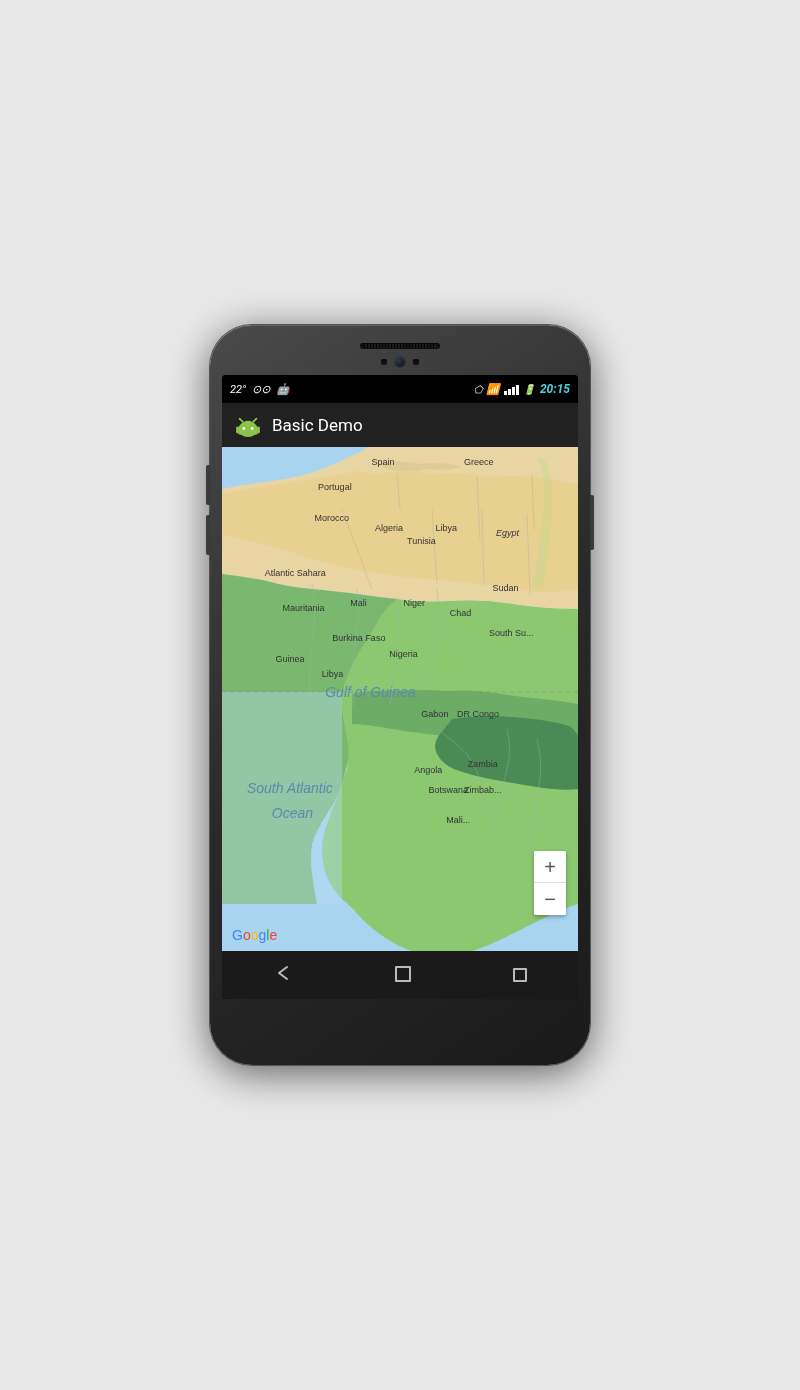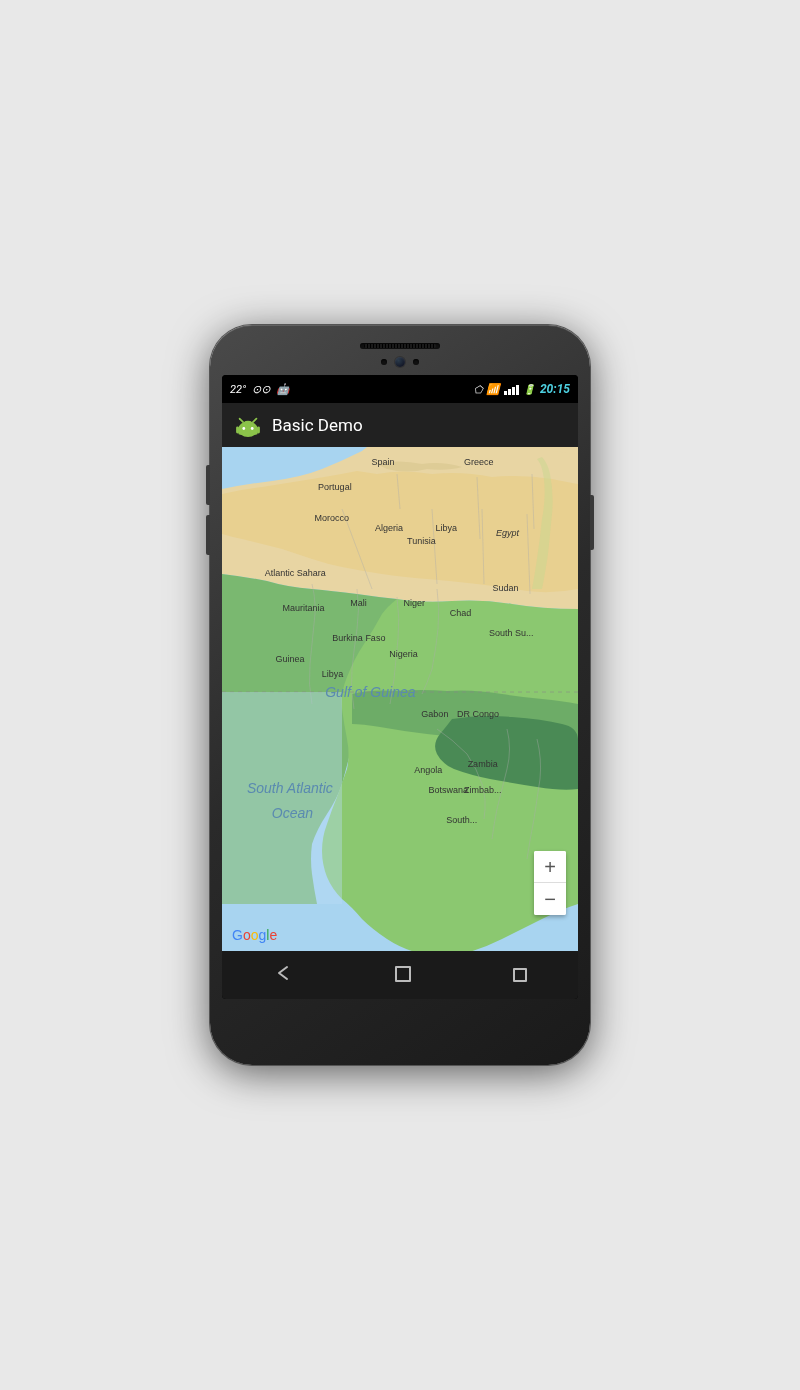--- a/index.html
+++ b/index.html
@@ -395,21 +395,21 @@
       <div class="map-label" style="top:41%; left:15%;">Guinea</div>
       <div class="map-label" style="top:44%; left:28%;">Libya</div>
       <div class="map-label" style="top:40%; left:47%;">Nigeria</div>
       <div class="map-label" style="top:36%; left:75%;">South Su...</div>
       <div class="map-label" style="top:52%; left:56%;">Gabon</div>
       <div class="map-label" style="top:52%; left:66%;">DR Congo</div>
       <div class="map-label" style="top:63%; left:54%;">Angola</div>
       <div class="map-label" style="top:62%; left:69%;">Zambia</div>
       <div class="map-label" style="top:67%; left:68%;">Zimbab...</div>
       <div class="map-label" style="top:67%; left:58%;">Botswana</div>
-      <div class="map-label" style="top:73%; left:63%;">South...</div>
+      <div class="map-label" style="top:73%; left:63%;">Mali...</div>
 
       <div class="map-label map-label-water" style="top:47%; left:29%;">Gulf of Guinea</div>
       <div class="map-label map-label-water" style="top:66%; left:7%;">South Atlantic</div>
       <div class="map-label map-label-water" style="top:71%; left:14%;">Ocean</div>
 
       <div class="zoom-controls">
         <button class="zoom-btn">+</button>
         <button class="zoom-btn">−</button>
       </div>
 

